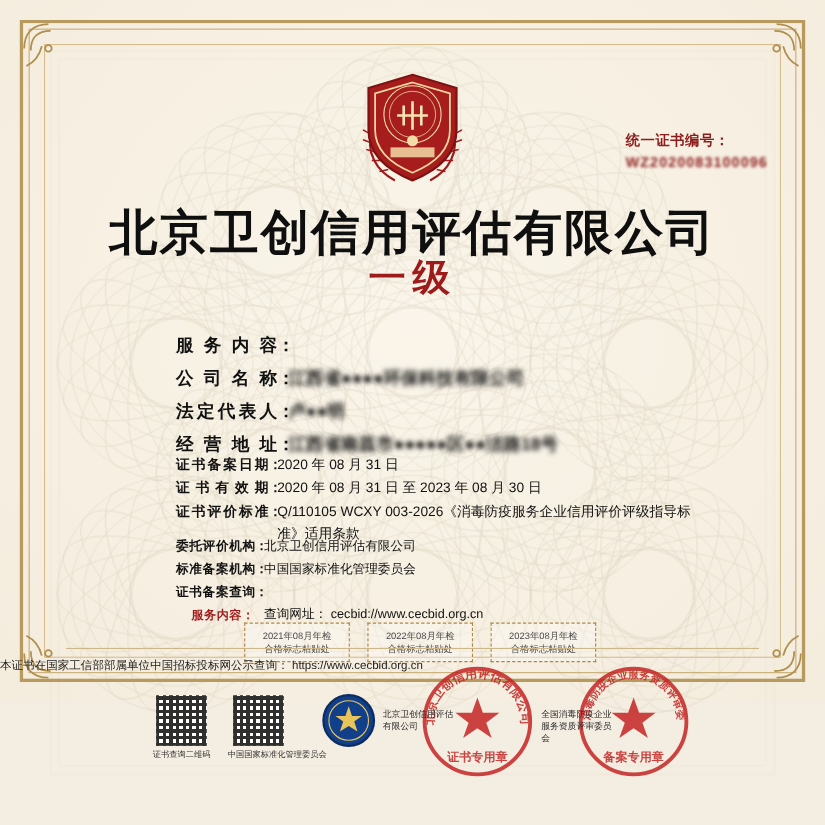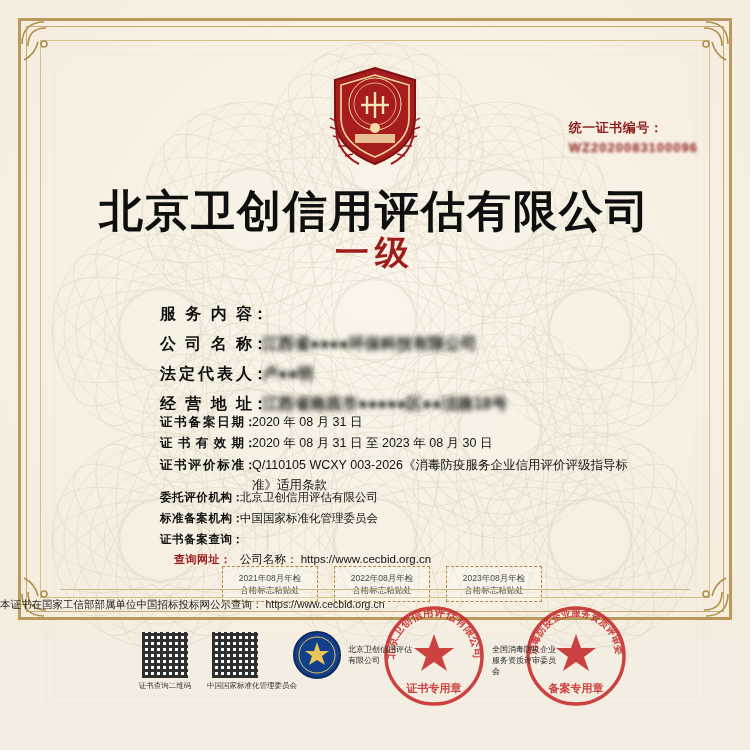--- a/index.html
+++ b/index.html
@@ -352,25 +352,25 @@
       <span class="colon">：</span>
       <span class="val">中国国家标准化管理委员会</span>
     </div>
     <div class="row-s">
       <span class="lbl">证书备案查询</span>
       <span class="colon">：</span>
     </div>
     <div class="row-s">
       <span class="lbl"></span>
       <span class="colon"></span>
-      <span class="val">公司名称： https://www.cecbid.org.cn</span>
+      <span class="val">查询网址： cecbid://www.cecbid.org.cn</span>
     </div>
   </div>
 
-  <div class="annual-title">查询网址：</div>
+  <div class="annual-title">服务内容：</div>
   <div class="stickers">
     <div class="sticker" style="white-space:pre-line">2021年08月年检
 合格标志粘贴处</div>
     <div class="sticker" style="white-space:pre-line">2022年08月年检
 合格标志粘贴处</div>
     <div class="sticker" style="white-space:pre-line">2023年08月年检
 合格标志粘贴处</div>
   </div>
 
   <div class="qr qr1"></div>

